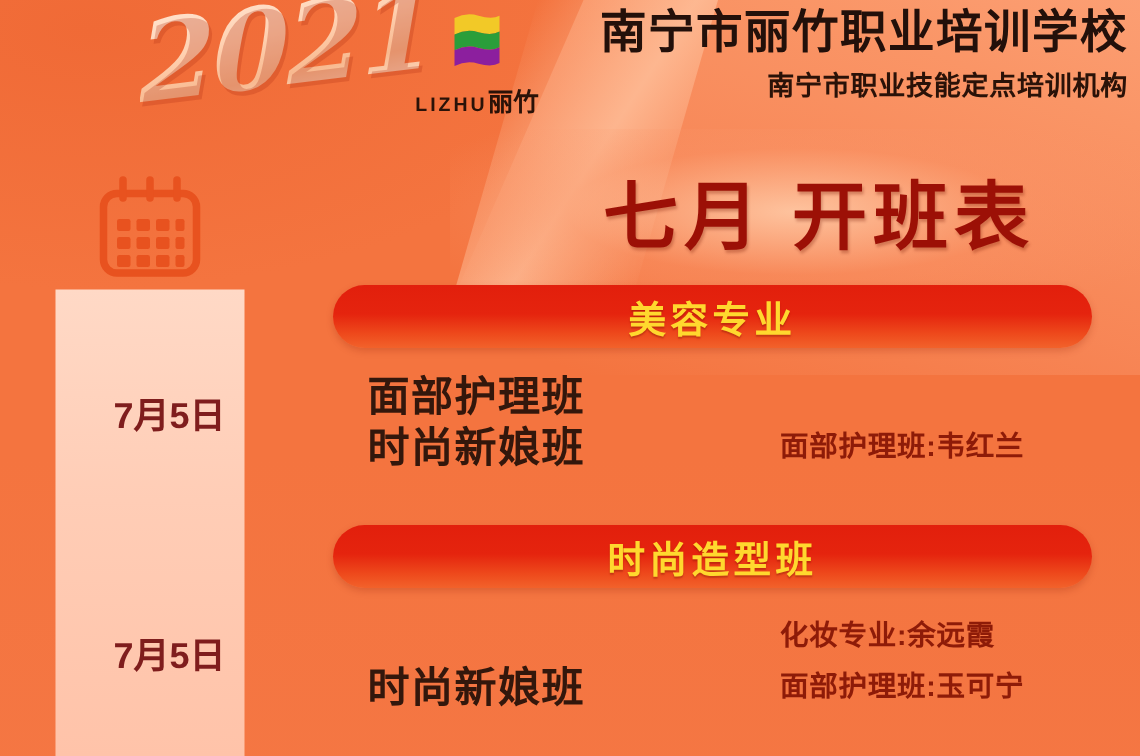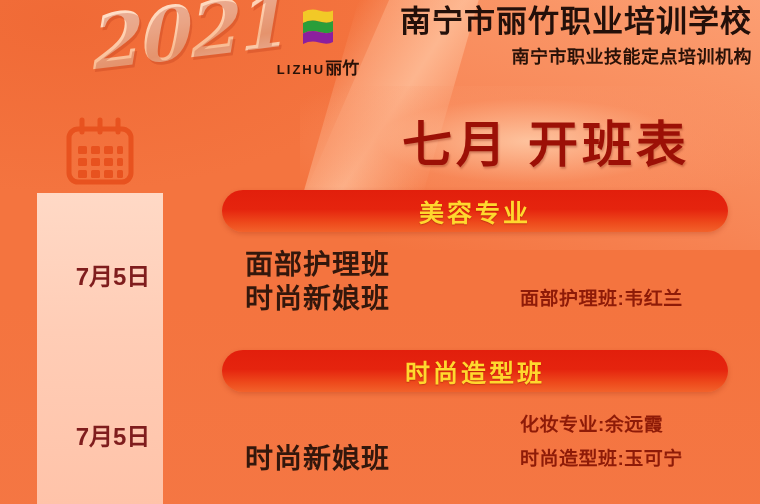--- a/index.html
+++ b/index.html
@@ -349,19 +349,19 @@
       <div class="pill">
         <div class="pill-label">时尚造型班</div>
       </div>
       <div class="date-label">7月5日</div>
       <div class="rows">
         <div class="row">
           <span class="teacher">化妆专业:余远霞</span>
         </div>
         <div class="row">
           <span class="course">时尚新娘班</span>
-          <span class="teacher">时尚造型班:玉可宁</span>
+          <span class="teacher">面部护理班:玉可宁</span>
         </div>
       </div>
     </div>
 
   </div>
 </div>
 
 </body></html>

